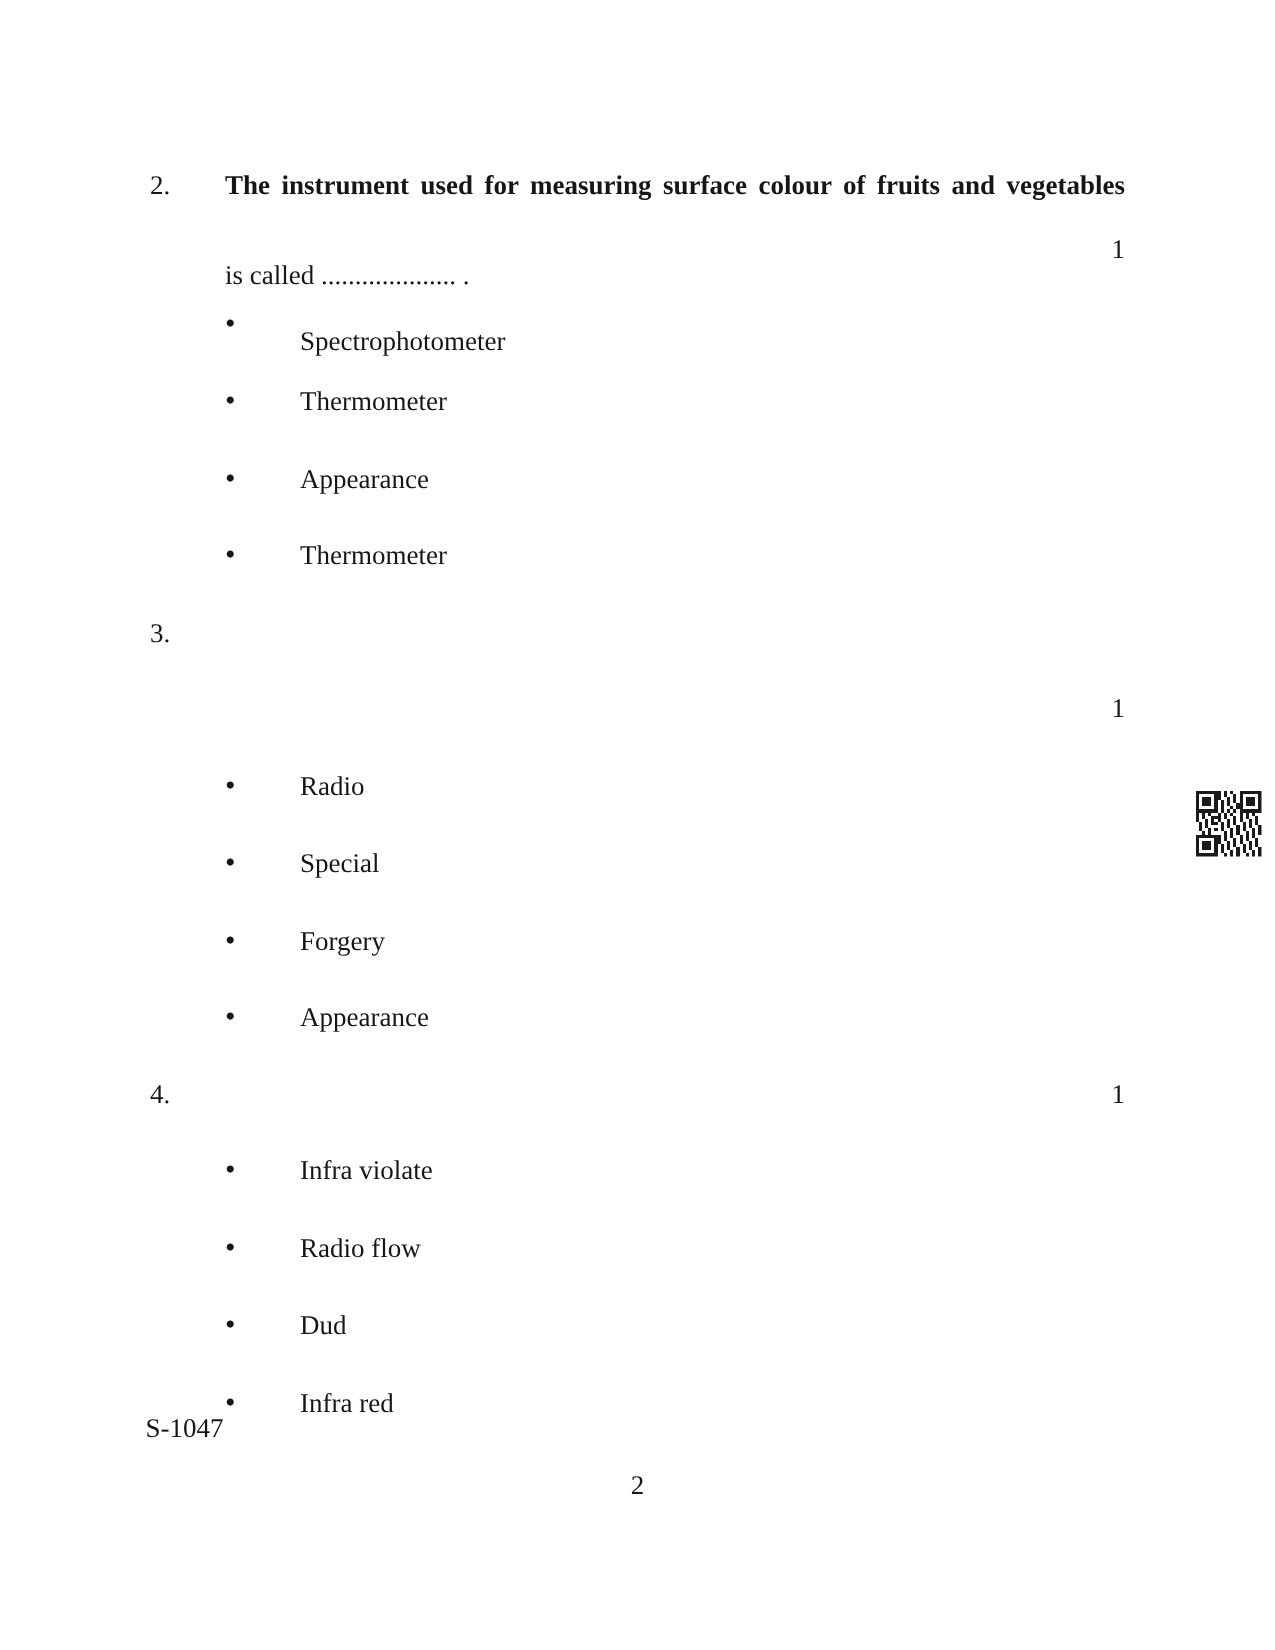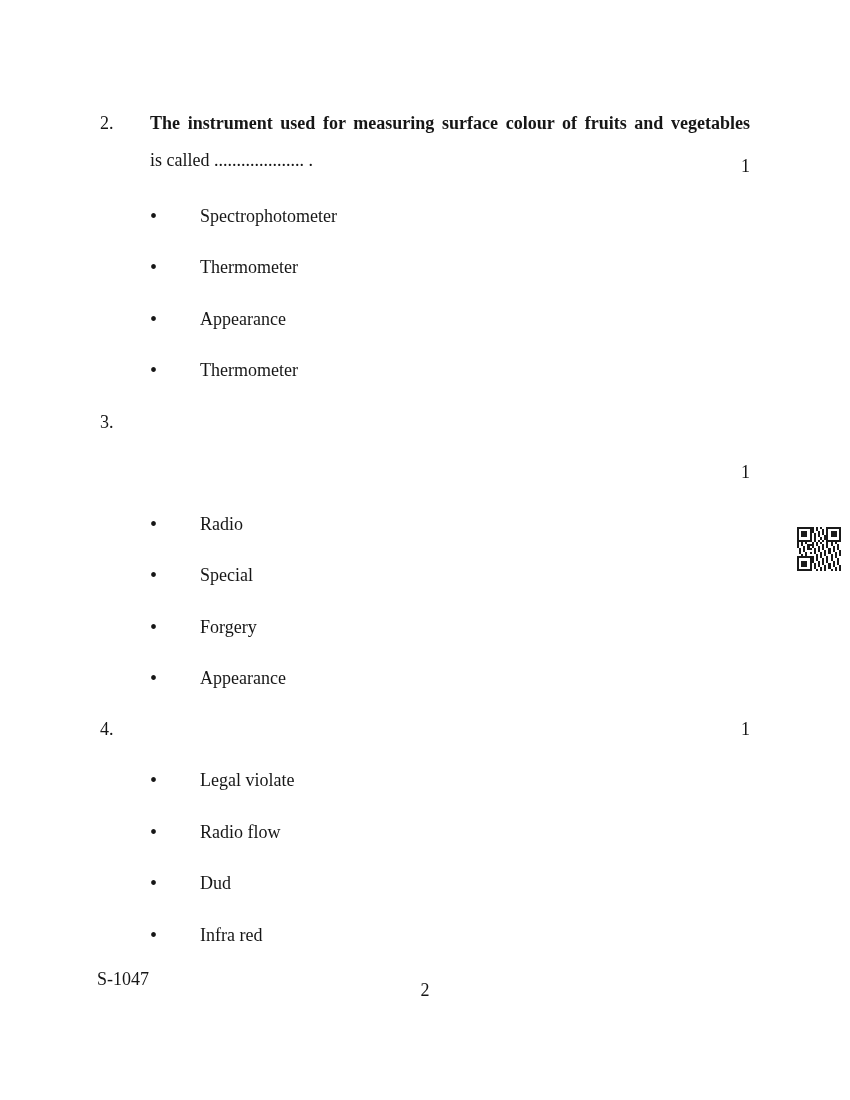--- a/index.html
+++ b/index.html
@@ -25,25 +25,25 @@
   .qr{left:797px;top:527px;width:44px;height:44px;}
   .qr svg{display:block;width:44px;height:44px;shape-rendering:crispEdges;}
 </style>
 </head>
 <body>
 
 <div class="page">
 
   <span class="abs qnum" style="top:112px">2.</span>
   <div class="abs qt jl" style="top:112px">The instrument used for measuring surface colour of fruits and vegetables</div>
-  <div class="abs qt" style="top:149px">is called .................... .</div>
+  <div class="abs qt" style="top:172px">is called .................... .</div>
   <span class="abs mark" style="top:155px">1</span>
 
   <span class="abs bullet" style="top:205px">•</span>
-  <div class="abs opt" style="top:205px">Spectrophotometer</div>
+  <div class="abs opt" style="top:216px">Spectrophotometer</div>
   <span class="abs bullet" style="top:256px">•</span>
   <div class="abs opt" style="top:256px">Thermometer</div>
   <span class="abs bullet" style="top:308px">•</span>
   <div class="abs opt" style="top:308px">Appearance</div>
   <span class="abs bullet" style="top:359px">•</span>
   <div class="abs opt" style="top:359px">Thermometer</div>
 
   <span class="abs qnum" style="top:411px">3.</span>
   <span class="abs mark" style="top:461px">1</span>
 
@@ -59,24 +59,24 @@
   <div class="abs qr" id="qr">
       <svg viewBox="0 0 21 21">
         <path d="M0 0h1v1h-1zM1 0h1v1h-1zM2 0h1v1h-1zM3 0h1v1h-1zM4 0h1v1h-1zM5 0h1v1h-1zM6 0h1v1h-1zM7 0h1v1h-1zM9 0h1v1h-1zM11 0h1v1h-1zM14 0h1v1h-1zM15 0h1v1h-1zM16 0h1v1h-1zM17 0h1v1h-1zM18 0h1v1h-1zM19 0h1v1h-1zM20 0h1v1h-1zM0 1h1v1h-1zM6 1h1v1h-1zM7 1h1v1h-1zM9 1h1v1h-1zM12 1h1v1h-1zM14 1h1v1h-1zM20 1h1v1h-1zM0 2h1v1h-1zM2 2h1v1h-1zM3 2h1v1h-1zM4 2h1v1h-1zM6 2h1v1h-1zM7 2h1v1h-1zM10 2h1v1h-1zM12 2h1v1h-1zM14 2h1v1h-1zM16 2h1v1h-1zM17 2h1v1h-1zM18 2h1v1h-1zM20 2h1v1h-1zM0 3h1v1h-1zM2 3h1v1h-1zM3 3h1v1h-1zM4 3h1v1h-1zM6 3h1v1h-1zM8 3h1v1h-1zM10 3h1v1h-1zM12 3h1v1h-1zM14 3h1v1h-1zM16 3h1v1h-1zM17 3h1v1h-1zM18 3h1v1h-1zM20 3h1v1h-1zM0 4h1v1h-1zM2 4h1v1h-1zM3 4h1v1h-1zM4 4h1v1h-1zM6 4h1v1h-1zM8 4h1v1h-1zM10 4h1v1h-1zM13 4h1v1h-1zM14 4h1v1h-1zM16 4h1v1h-1zM17 4h1v1h-1zM18 4h1v1h-1zM20 4h1v1h-1zM0 5h1v1h-1zM6 5h1v1h-1zM8 5h1v1h-1zM11 5h1v1h-1zM13 5h1v1h-1zM14 5h1v1h-1zM20 5h1v1h-1zM0 6h1v1h-1zM1 6h1v1h-1zM2 6h1v1h-1zM3 6h1v1h-1zM4 6h1v1h-1zM5 6h1v1h-1zM6 6h1v1h-1zM8 6h1v1h-1zM10 6h1v1h-1zM12 6h1v1h-1zM14 6h1v1h-1zM15 6h1v1h-1zM16 6h1v1h-1zM17 6h1v1h-1zM18 6h1v1h-1zM19 6h1v1h-1zM20 6h1v1h-1zM0 7h1v1h-1zM2 7h1v1h-1zM4 7h1v1h-1zM7 7h1v1h-1zM9 7h1v1h-1zM11 7h1v1h-1zM14 7h1v1h-1zM16 7h1v1h-1zM18 7h1v1h-1zM0 8h1v1h-1zM2 8h1v1h-1zM5 8h1v1h-1zM6 8h1v1h-1zM7 8h1v1h-1zM9 8h1v1h-1zM12 8h1v1h-1zM14 8h1v1h-1zM16 8h1v1h-1zM19 8h1v1h-1zM0 9h1v1h-1zM3 9h1v1h-1zM5 9h1v1h-1zM7 9h1v1h-1zM10 9h1v1h-1zM12 9h1v1h-1zM14 9h1v1h-1zM17 9h1v1h-1zM19 9h1v1h-1zM1 10h1v1h-1zM3 10h1v1h-1zM5 10h1v1h-1zM6 10h1v1h-1zM8 10h1v1h-1zM10 10h1v1h-1zM12 10h1v1h-1zM15 10h1v1h-1zM17 10h1v1h-1zM19 10h1v1h-1zM1 11h1v1h-1zM3 11h1v1h-1zM8 11h1v1h-1zM10 11h1v1h-1zM13 11h1v1h-1zM15 11h1v1h-1zM17 11h1v1h-1zM20 11h1v1h-1zM1 12h1v1h-1zM4 12h1v1h-1zM6 12h1v1h-1zM8 12h1v1h-1zM11 12h1v1h-1zM13 12h1v1h-1zM15 12h1v1h-1zM18 12h1v1h-1zM20 12h1v1h-1zM2 13h1v1h-1zM4 13h1v1h-1zM9 13h1v1h-1zM11 13h1v1h-1zM13 13h1v1h-1zM16 13h1v1h-1zM18 13h1v1h-1zM20 13h1v1h-1zM0 14h1v1h-1zM1 14h1v1h-1zM2 14h1v1h-1zM3 14h1v1h-1zM4 14h1v1h-1zM5 14h1v1h-1zM6 14h1v1h-1zM7 14h1v1h-1zM9 14h1v1h-1zM11 14h1v1h-1zM14 14h1v1h-1zM16 14h1v1h-1zM18 14h1v1h-1zM0 15h1v1h-1zM6 15h1v1h-1zM7 15h1v1h-1zM9 15h1v1h-1zM12 15h1v1h-1zM14 15h1v1h-1zM16 15h1v1h-1zM19 15h1v1h-1zM0 16h1v1h-1zM2 16h1v1h-1zM3 16h1v1h-1zM4 16h1v1h-1zM6 16h1v1h-1zM7 16h1v1h-1zM10 16h1v1h-1zM12 16h1v1h-1zM14 16h1v1h-1zM17 16h1v1h-1zM19 16h1v1h-1zM0 17h1v1h-1zM2 17h1v1h-1zM3 17h1v1h-1zM4 17h1v1h-1zM6 17h1v1h-1zM8 17h1v1h-1zM10 17h1v1h-1zM12 17h1v1h-1zM15 17h1v1h-1zM17 17h1v1h-1zM19 17h1v1h-1zM0 18h1v1h-1zM2 18h1v1h-1zM3 18h1v1h-1zM4 18h1v1h-1zM6 18h1v1h-1zM8 18h1v1h-1zM10 18h1v1h-1zM13 18h1v1h-1zM15 18h1v1h-1zM17 18h1v1h-1zM20 18h1v1h-1zM0 19h1v1h-1zM6 19h1v1h-1zM8 19h1v1h-1zM11 19h1v1h-1zM13 19h1v1h-1zM15 19h1v1h-1zM18 19h1v1h-1zM20 19h1v1h-1zM0 20h1v1h-1zM1 20h1v1h-1zM2 20h1v1h-1zM3 20h1v1h-1zM4 20h1v1h-1zM5 20h1v1h-1zM6 20h1v1h-1zM9 20h1v1h-1zM11 20h1v1h-1zM13 20h1v1h-1zM16 20h1v1h-1zM18 20h1v1h-1zM20 20h1v1h-1z" fill="#1a1a1a"></path>
       </svg>
     </div>
 
   <span class="abs qnum" style="top:718px">4.</span>
   <span class="abs mark" style="top:718px">1</span>
 
   <span class="abs bullet" style="top:769px">•</span>
-  <div class="abs opt" style="top:769px">Legal violate</div>
+  <div class="abs opt" style="top:769px">Infra violate</div>
   <span class="abs bullet" style="top:821px">•</span>
   <div class="abs opt" style="top:821px">Radio flow</div>
   <span class="abs bullet" style="top:872px">•</span>
   <div class="abs opt" style="top:872px">Dud</div>
   <span class="abs bullet" style="top:924px">•</span>
   <div class="abs opt" style="top:924px">Infra red</div>
 
-  <span class="abs footer-code" style="top:968px">S-1047</span>
+  <span class="abs footer-code" style="top:941px">S-1047</span>
   <div class="abs footer-page" style="top:979px">2</div>
 
 </div>
 
 </body></html>

